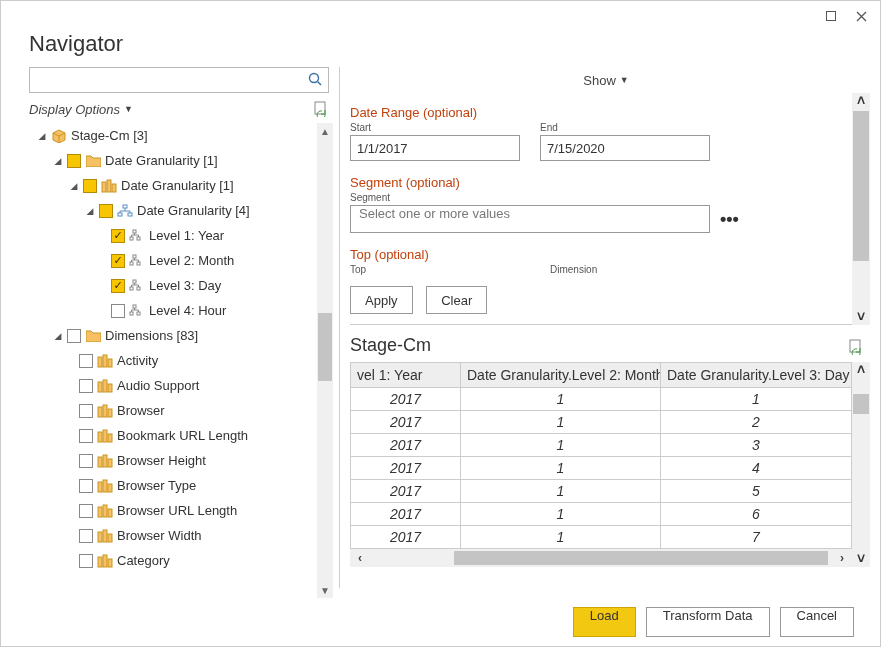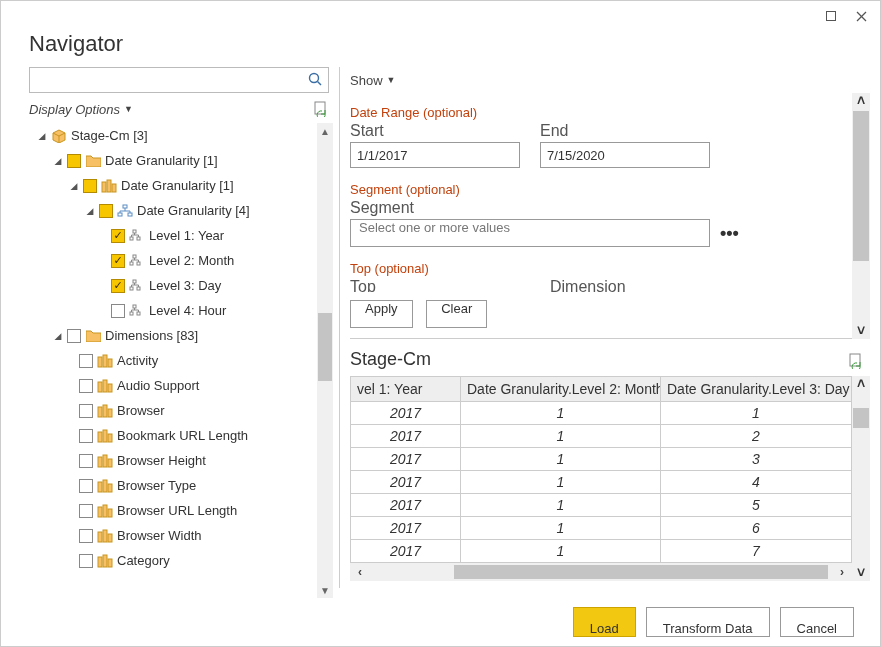--- a/index.html
+++ b/index.html
@@ -104,35 +104,35 @@
   .vscroll .thumb { position:absolute; width:14px; left:1px; background:#c4c4c4; }
   .divider { width:1px; background:#ccc; margin: 0 6px 10px 6px; }
 
   .right-pane {
     flex:1;
     display:flex;
     flex-direction:column;
     padding: 0 10px 0 4px;
     min-height:0;
   }
-  .show-row { height:26px; display:flex; justify-content:flex-start; align-items:center; padding-right:8px;}
+  .show-row { height:26px; display:flex; justify-content:center; align-items:center; padding-right:8px;}
   .show-row span { color:#444; display:flex; align-items:center;}
   .show-row .caret { font-size:9px; margin-left:4px; }
   .form-area-wrap { display:flex; min-height:0; }
   .form-area { flex:1; border-bottom:1px solid #ccc; padding: 6px 0 0 0;}
   .sect-label { color:#c2410c; margin: 6px 0 2px 0; }
-  .sub-label { color:#555; font-size:16px; margin-bottom:2px; }
+  .sub-label { color:#555; font-size:10px; margin-bottom:2px; }
   .input-row { display:flex; gap:20px; flex-wrap:wrap;}
   .inp { border:1px solid #999; height:26px; padding:0 6px; display:flex; align-items:center; width:170px; }
   .seg-row { display:flex; align-items:center; gap:10px; margin-top:2px;}
   .seg-input { border:1px solid #999; height:28px; padding:0 8px; display:flex; align-items:flex-start; color:#777; width:360px;}
   .ellip { font-size:18px; color:#333; font-weight:bold; }
   .btn-sm {
     border:1px solid #999; background:#fff; height:28px; padding:0 14px;
-    display:inline-flex; align-items:flex-start; cursor:default; margin-right:10px;
+    display:inline-flex; align-items:center; cursor:default; margin-right:10px;
   }
 
   .preview-area { flex:1; display:flex; flex-direction:column; min-height:0; margin-top:6px;}
   .preview-header { display:flex; align-items:center; justify-content:space-between; padding-right:6px;gap:24px;}
   .preview-header h2 { font-size:18px; font-weight:400; margin:4px 0 6px 0; color:#333;}
   table.data {
     border-collapse:collapse; width:100%; table-layout:fixed; font-size:14px;
   }
   table.data th {
     background:#eee; border:1px solid #ccc; text-align:left; padding:4px 6px; font-weight:400;
@@ -147,21 +147,21 @@
   .hscroll-track {
     height:18px; background:#f0f0f0; display:flex; align-items:center; margin-top:0;
   }
   .hscroll-track .harrow { width:20px; text-align:center; font-size:12px; color:#444; font-weight:bold;}
   .hscroll-track .hthumb { flex:1; margin:0 4px; background:#c4c4c4; height:14px;}
 
   .footer {
     height:48px; display:flex; align-items:center; justify-content:flex-end;
     gap:10px; padding:0 26px; border-top:0;
   }
-  .fbtn { border:1px solid #999; height:30px; padding:0 16px; display:flex; align-items:flex-end; background:#fff;}
+  .fbtn { border:1px solid #999; height:30px; padding:0 16px; display:flex; align-items:flex-start; background:#fff;}
   .fbtn.primary { background:#f2c811; border-color:#cda300; font-weight:500;}
 </style>
 </head>
 <body>
 
 <div class="titlebar">
   <div class="wbtn">
     <svg width="10" height="10">
         <rect x="0.5" y="0.5" width="9" height="9" fill="none" stroke="#555"></rect>
       </svg>

